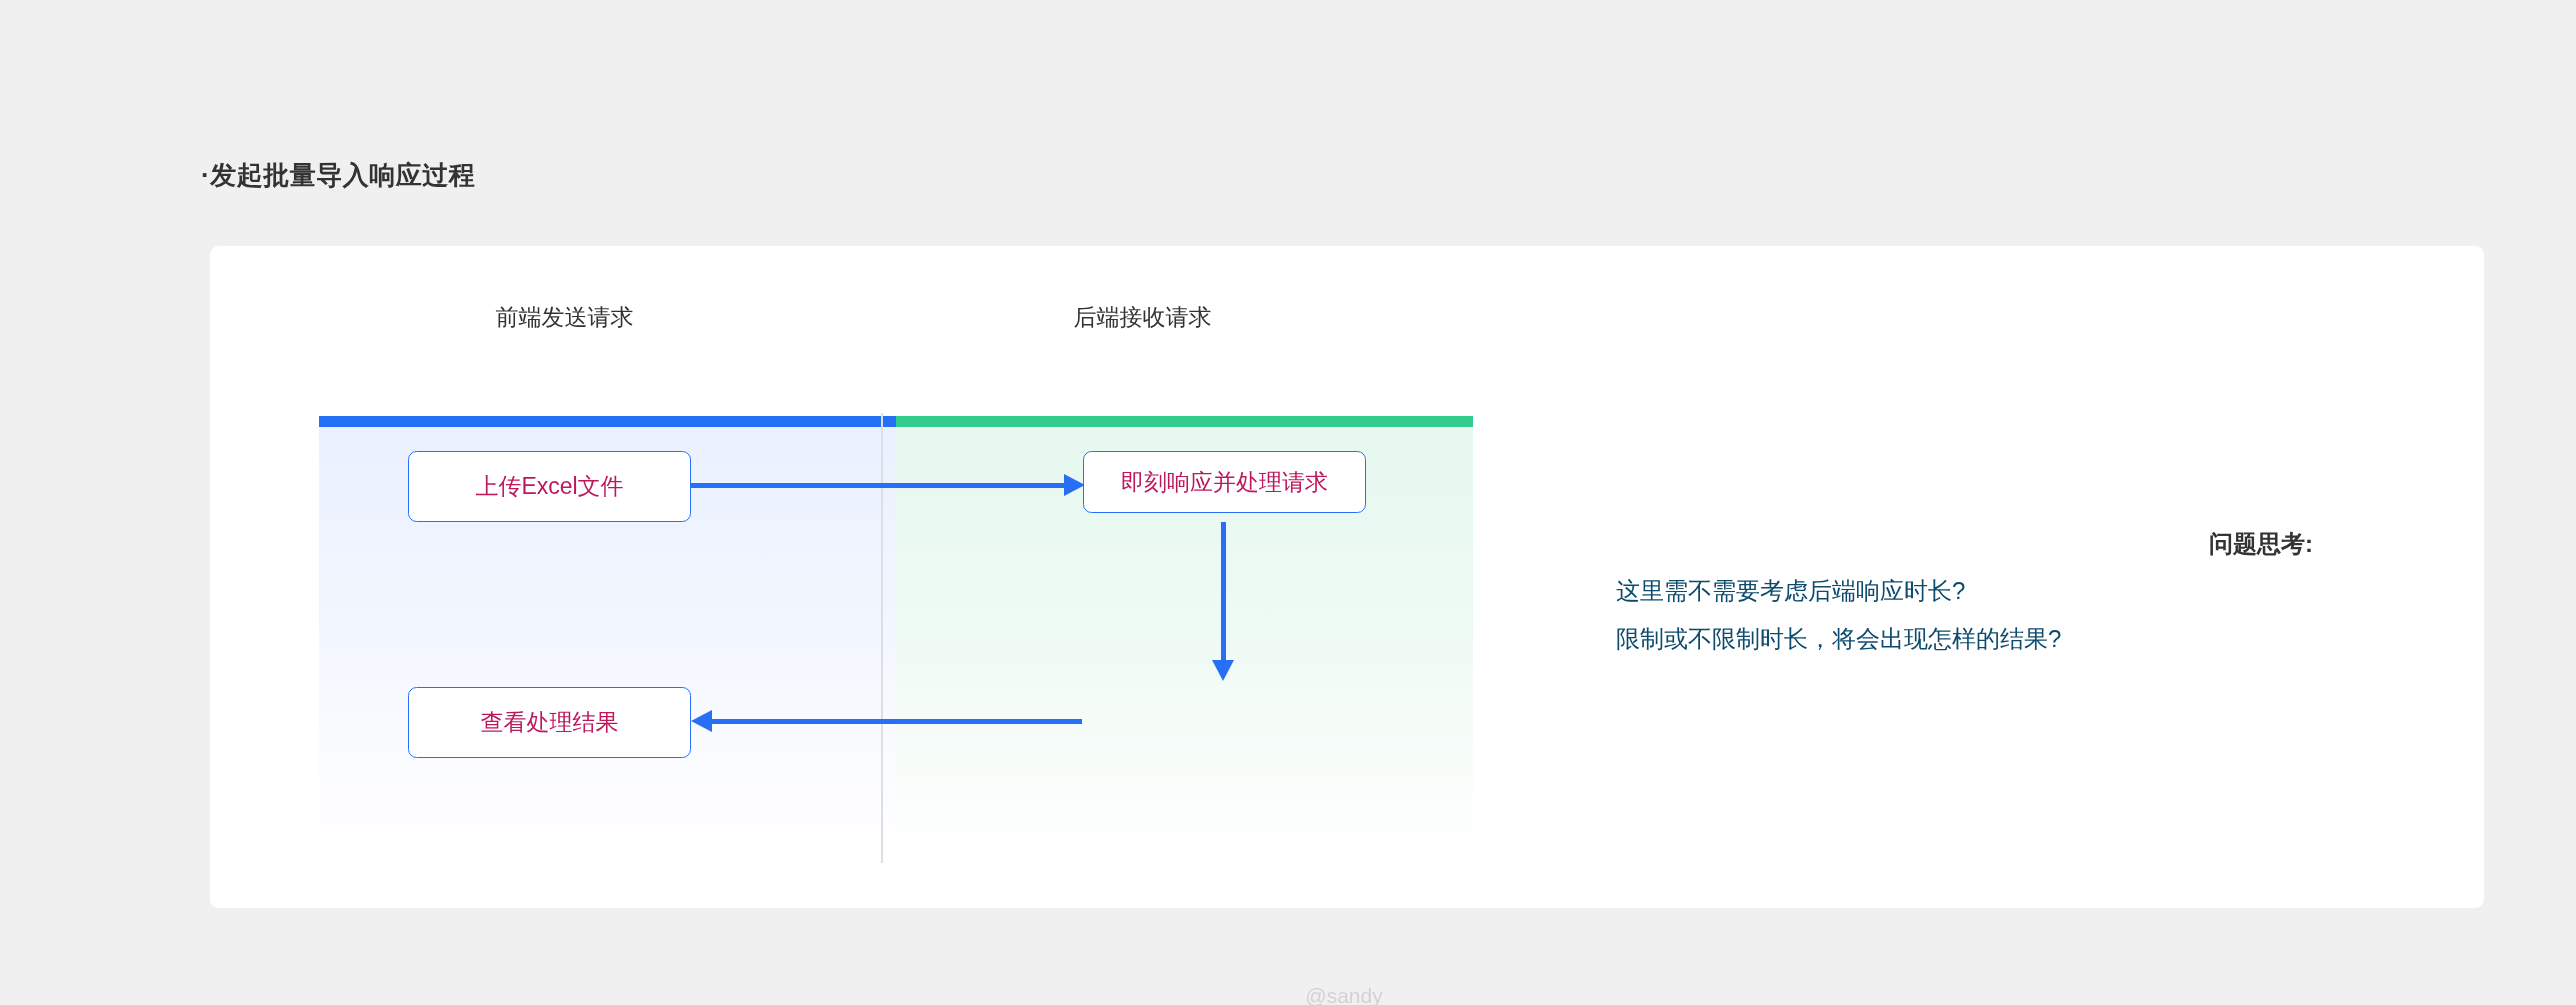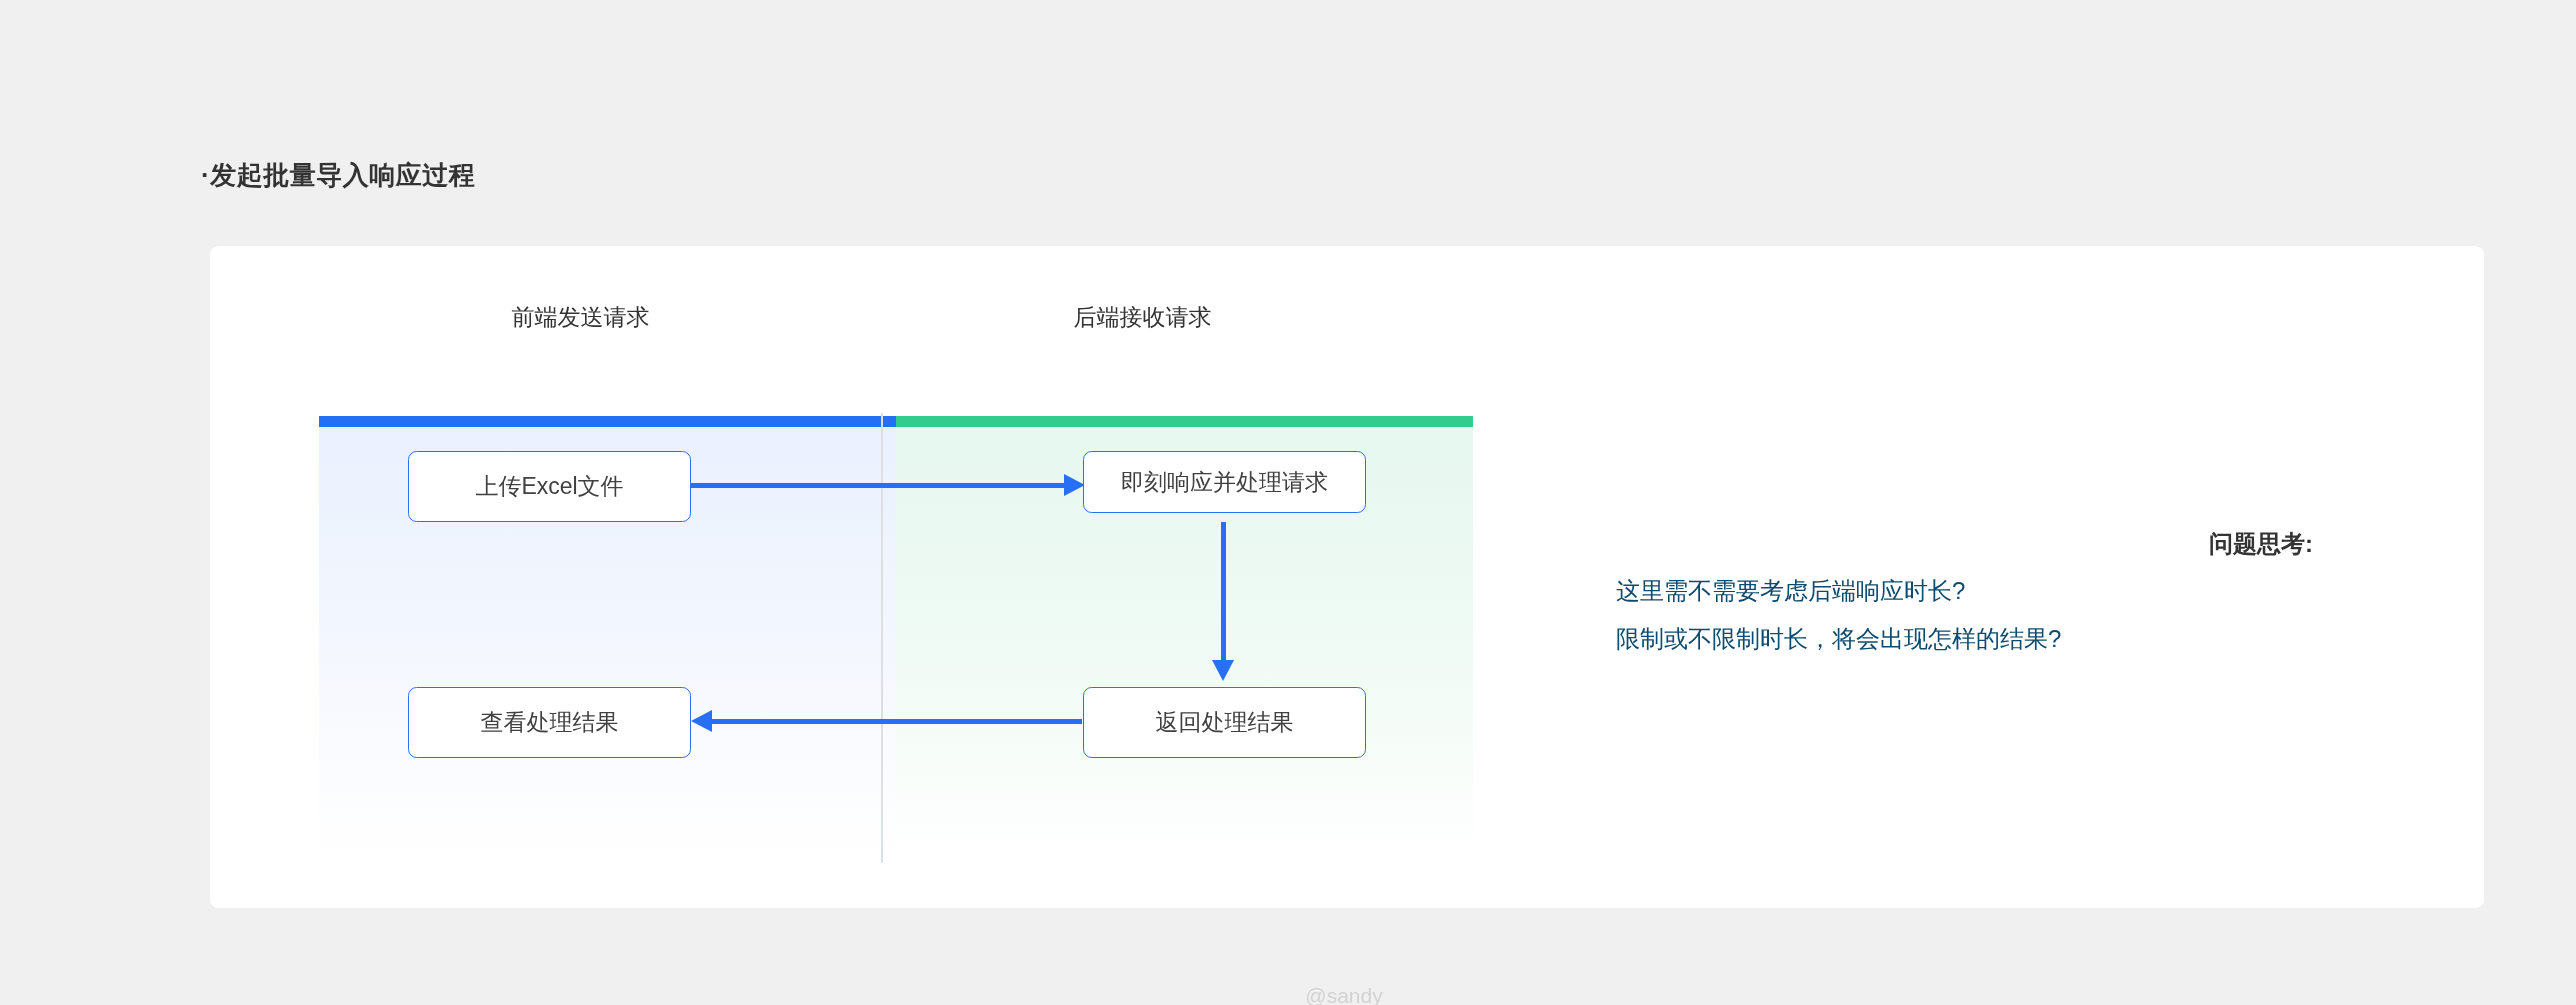--- a/index.html
+++ b/index.html
@@ -94,30 +94,30 @@
 
   
   .lane-header {
     position: absolute;
     top: 246px;
     font-size: 23px;
     color: #333333;
     white-space: nowrap;
     text-align: center;
   }
-  #lane-header-frontend { left: 236px;  width: 577px; }
+  #lane-header-frontend { left: 220px;  width: 577px; }
   #lane-header-backend  { left: 798px;  width: 577px; }
 
   
   .node-box {
     position: absolute;
     background: #ffffff;
     border: 1.9px solid #2770f5;
     border-radius: 8.6px;
-    color: #404040;
+    color: #be185d;
     font-size: 23px;
     display: flex;
     align-items: center;
     justify-content: center;
     white-space: nowrap;
     z-index: 4;
   }
 
   #node-upload-excel   { left: 352px;  top: 395px; width: 283px; height: 71px; }
   #node-respond-handle { left: 1027px; top: 395px; width: 283px; height: 62px; }
@@ -231,21 +231,20 @@
   <div class="lane-header" id="lane-header-frontend">前端发送请求</div>
 
   <div class="lane-header" id="lane-header-backend">后端接收请求</div>
 
   <div class="node-box" id="node-upload-excel">上传Excel文件</div>
 
   <div class="node-box" id="node-respond-handle">即刻响应并处理请求</div>
 
   <div class="node-box" id="node-view-result">查看处理结果</div>
 
-  <div class="node-box" id="node-return-result">返回处理结果</div>
 
   <div class="arrow-line" id="arrow-upload-to-respond-line"></div>
   <div class="arrow-head" id="arrow-upload-to-respond-head"></div>
 
   <div class="arrow-line" id="arrow-respond-to-return-line"></div>
   <div class="arrow-head" id="arrow-respond-to-return-head"></div>
 
   <div class="arrow-line" id="arrow-return-to-view-line"></div>
   <div class="arrow-head" id="arrow-return-to-view-head"></div>
 

